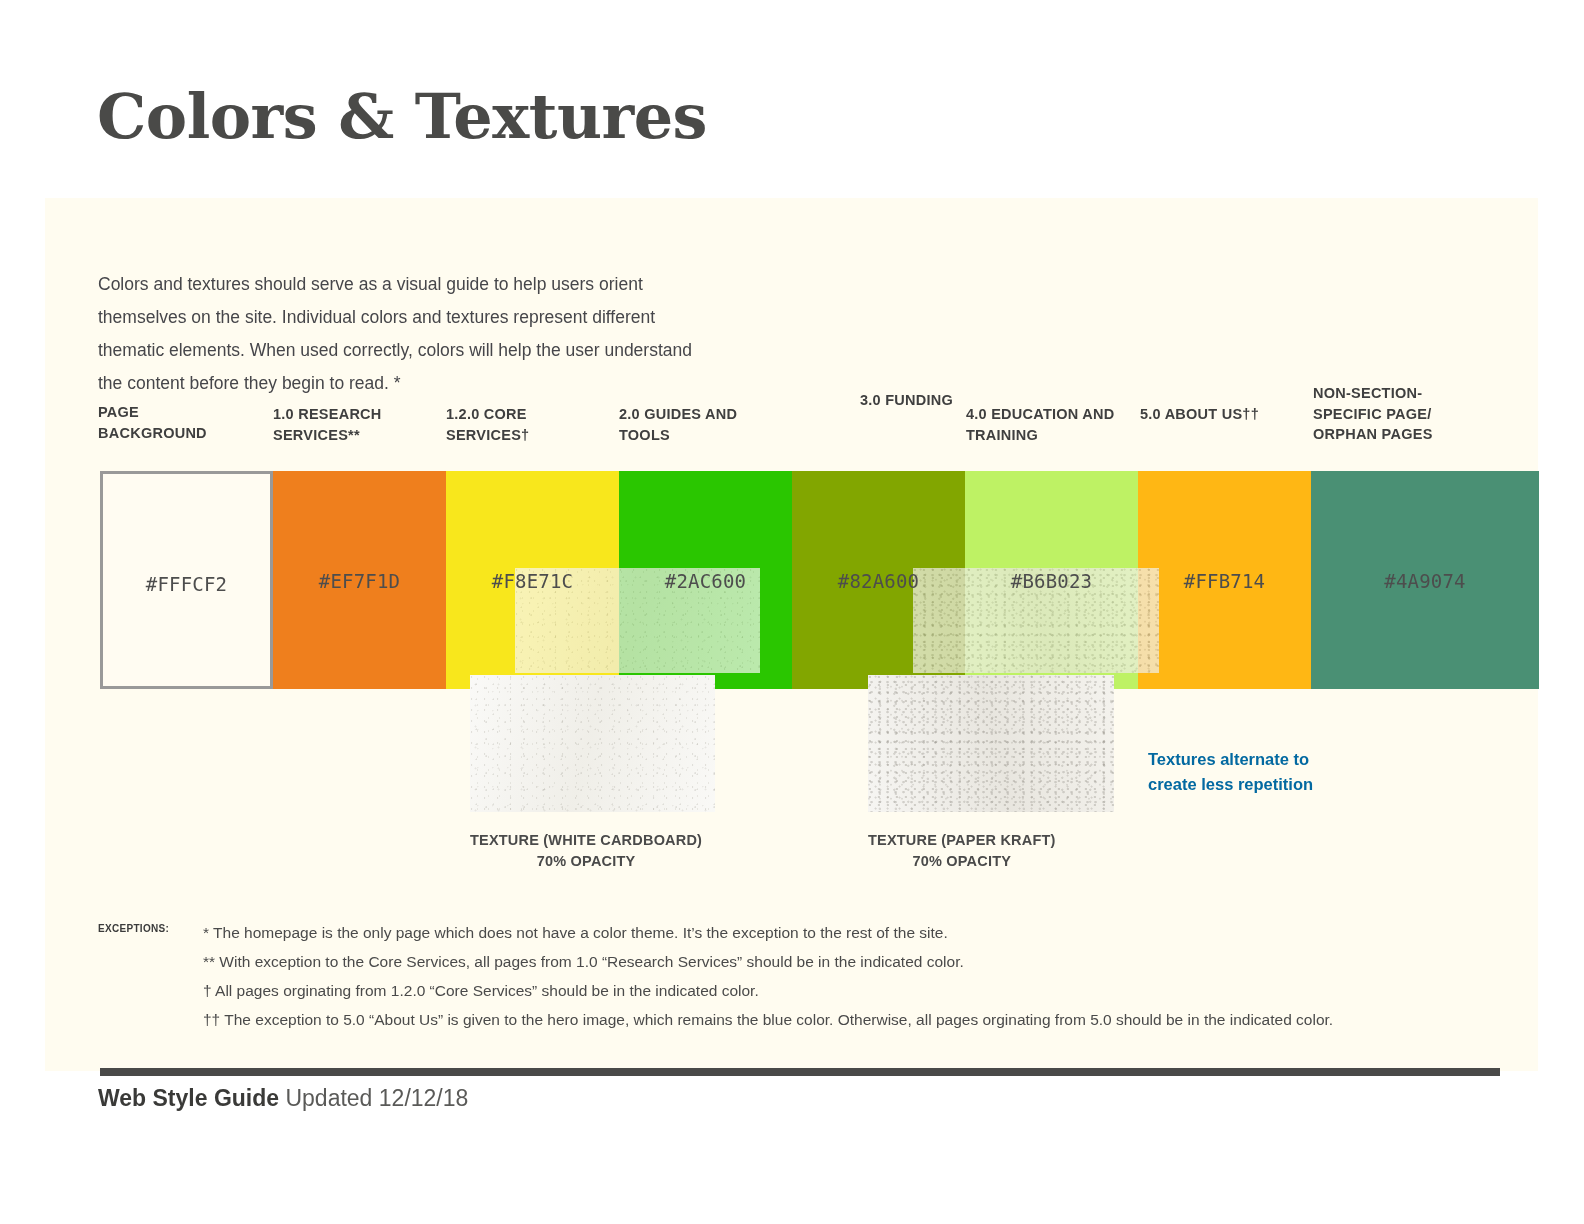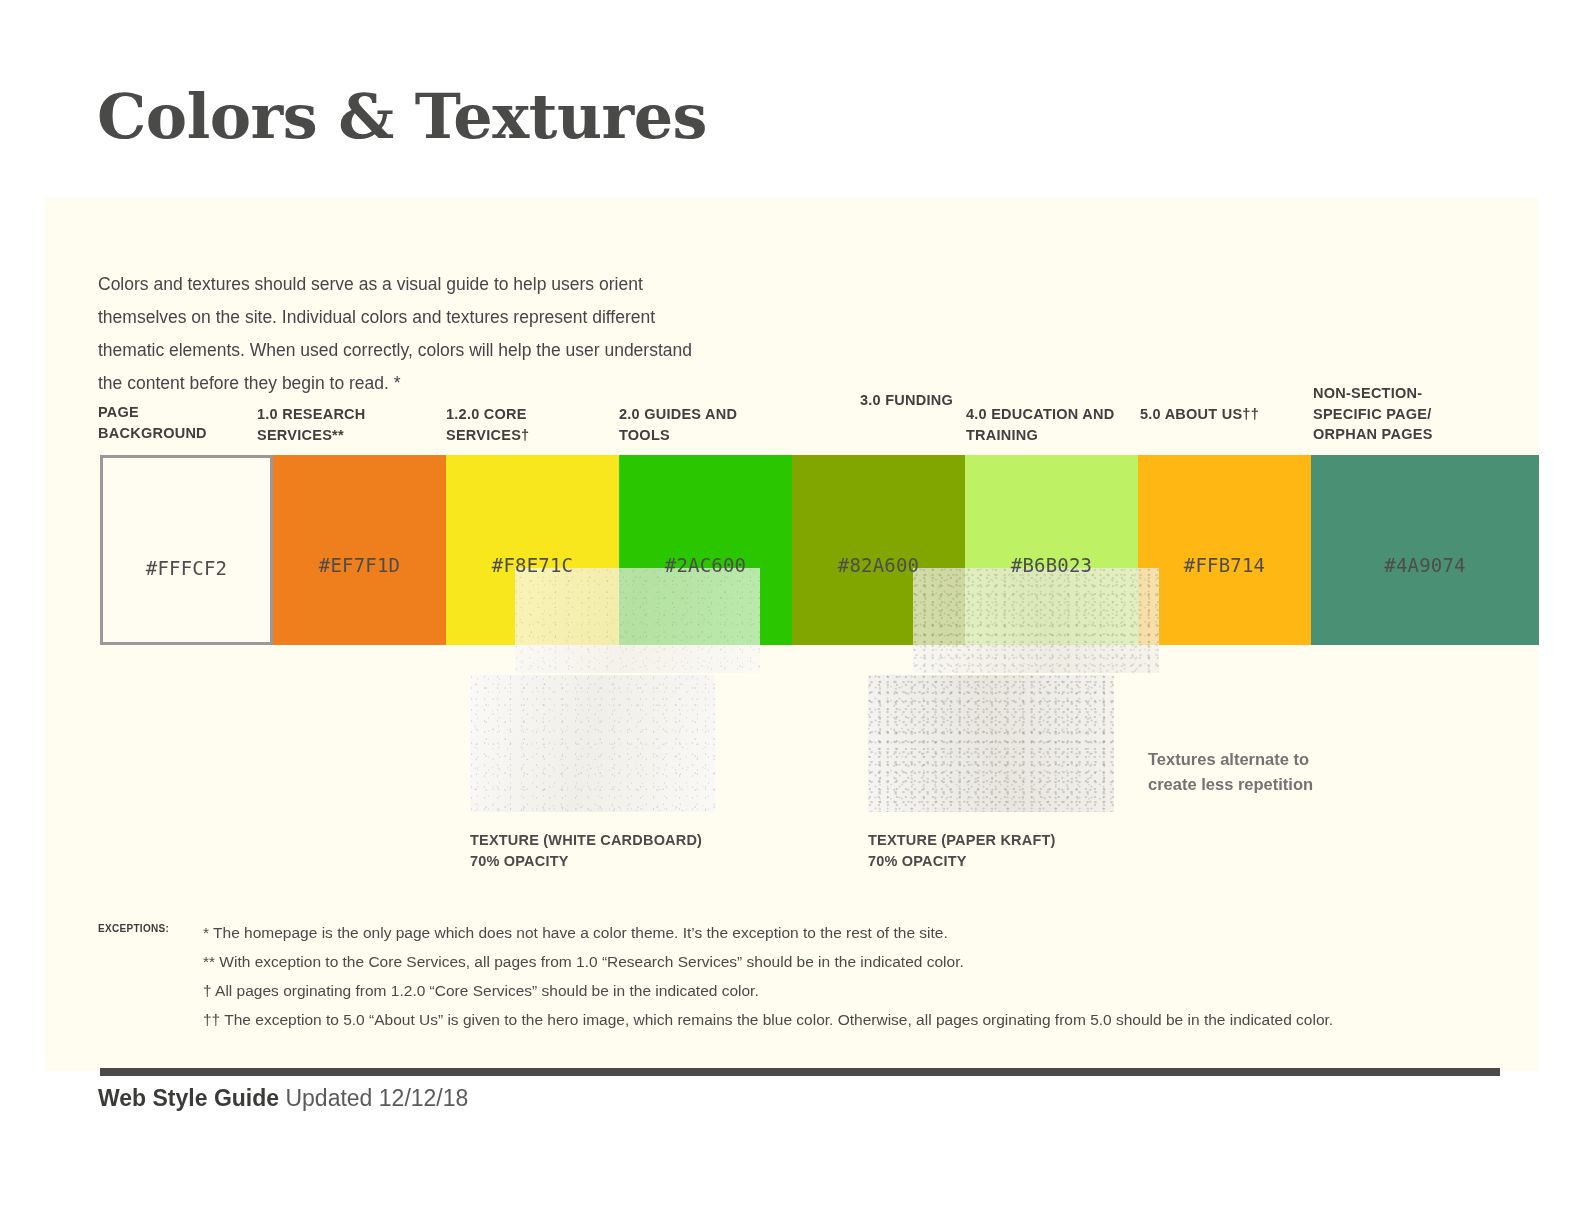--- a/index.html
+++ b/index.html
@@ -56,22 +56,22 @@
   
   .band {
     position: absolute;
     left: 55px;
     top: 257px;
     width: 1439px;
     height: 218px;
   }
   .swatch {
     position: absolute;
-    top: 0;
-    height: 190px;
+    top: 16px;
+    height: 218px;
     box-sizing: border-box;
   }
   .swatch .hex {
     position: absolute;
     left: 0;
     right: 0;
     top: 99px;
     text-align: center;
     font-family: "DejaVu Sans Mono", "Liberation Mono", monospace;
     font-size: 19px;
@@ -134,27 +134,28 @@
     z-index: 1;
   }
   .tex-caption {
     position: absolute;
     font-size: 14.5px;
     font-weight: 700;
     letter-spacing: 0.2px;
     line-height: 21px;
     color: #4a4a4a;
     text-transform: uppercase;
+    text-align: center;
   }
   .tex-note {
     position: absolute;
     font-size: 16.5px;
     font-weight: 700;
     line-height: 25px;
-    color: #737373;
+    color: #0369a1;
   }
 
   
   .exc-label {
     position: absolute;
     left: 53px;
     top: 725px;
     font-size: 10px;
     font-weight: 700;
     letter-spacing: 0.3px;
@@ -201,21 +202,21 @@
 <div class="card">
 
   <div class="intro">
     <p>Colors and textures should serve as a visual guide to help users orient</p>
     <p>themselves on the site. Individual colors and textures represent different</p>
     <p>thematic elements. When used correctly, colors will help the user understand</p>
     <p>the content before they begin to read. *</p>
   </div>
 
   <div class="col-head" style="left:53px; top:204px; width:150px;">PAGE BACKGROUND</div>
-  <div class="col-head" style="left:212px; top:206px; width:160px;">1.0 RESEARCH SERVICES**</div>
+  <div class="col-head" style="left:228px; top:206px; width:160px;">1.0 RESEARCH SERVICES**</div>
   <div class="col-head" style="left:401px; top:206px; width:160px;">1.2.0 CORE SERVICES†</div>
   <div class="col-head" style="left:574px; top:206px; width:160px;">2.0 GUIDES AND TOOLS</div>
   <div class="col-head" style="left:748px; top:192px; width:160px;text-align:right;">3.0 FUNDING</div>
   <div class="col-head" style="left:921px; top:206px; width:165px;">4.0 EDUCATION AND TRAINING</div>
   <div class="col-head" style="left:1095px; top:206px; width:160px;">5.0 ABOUT US††</div>
   <div class="col-head" style="left:1268px; top:185px; width:150px;">NON-SECTION-SPECIFIC PAGE/ ORPHAN PAGES</div>
 
   <div class="band">
 
     <div class="swatch outlined" style="left:0px; width:173px; background:#FFFCF2;">

